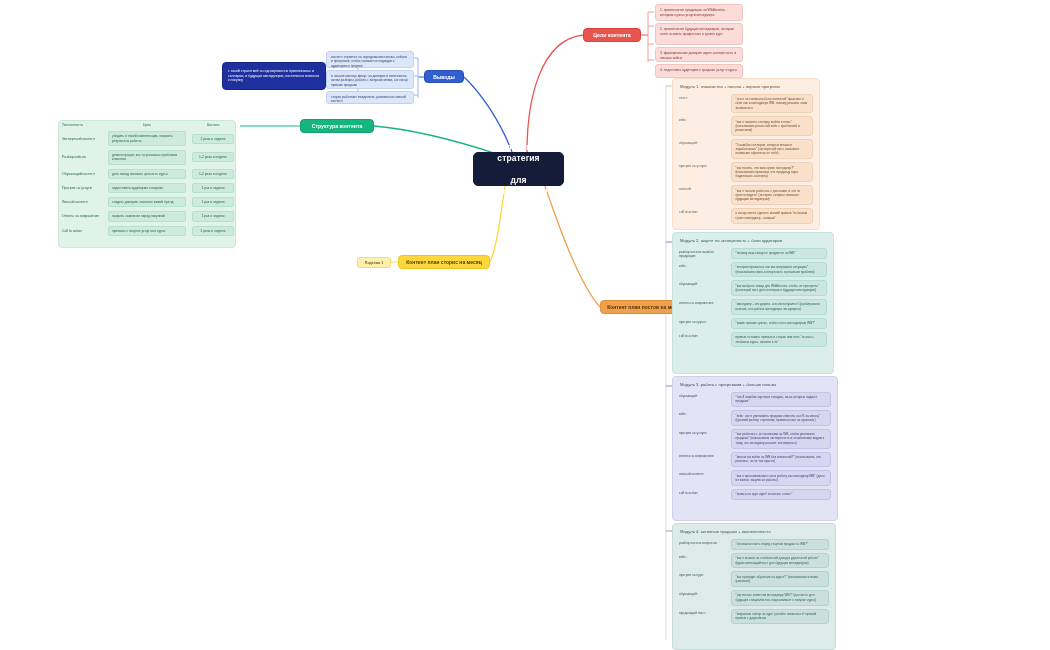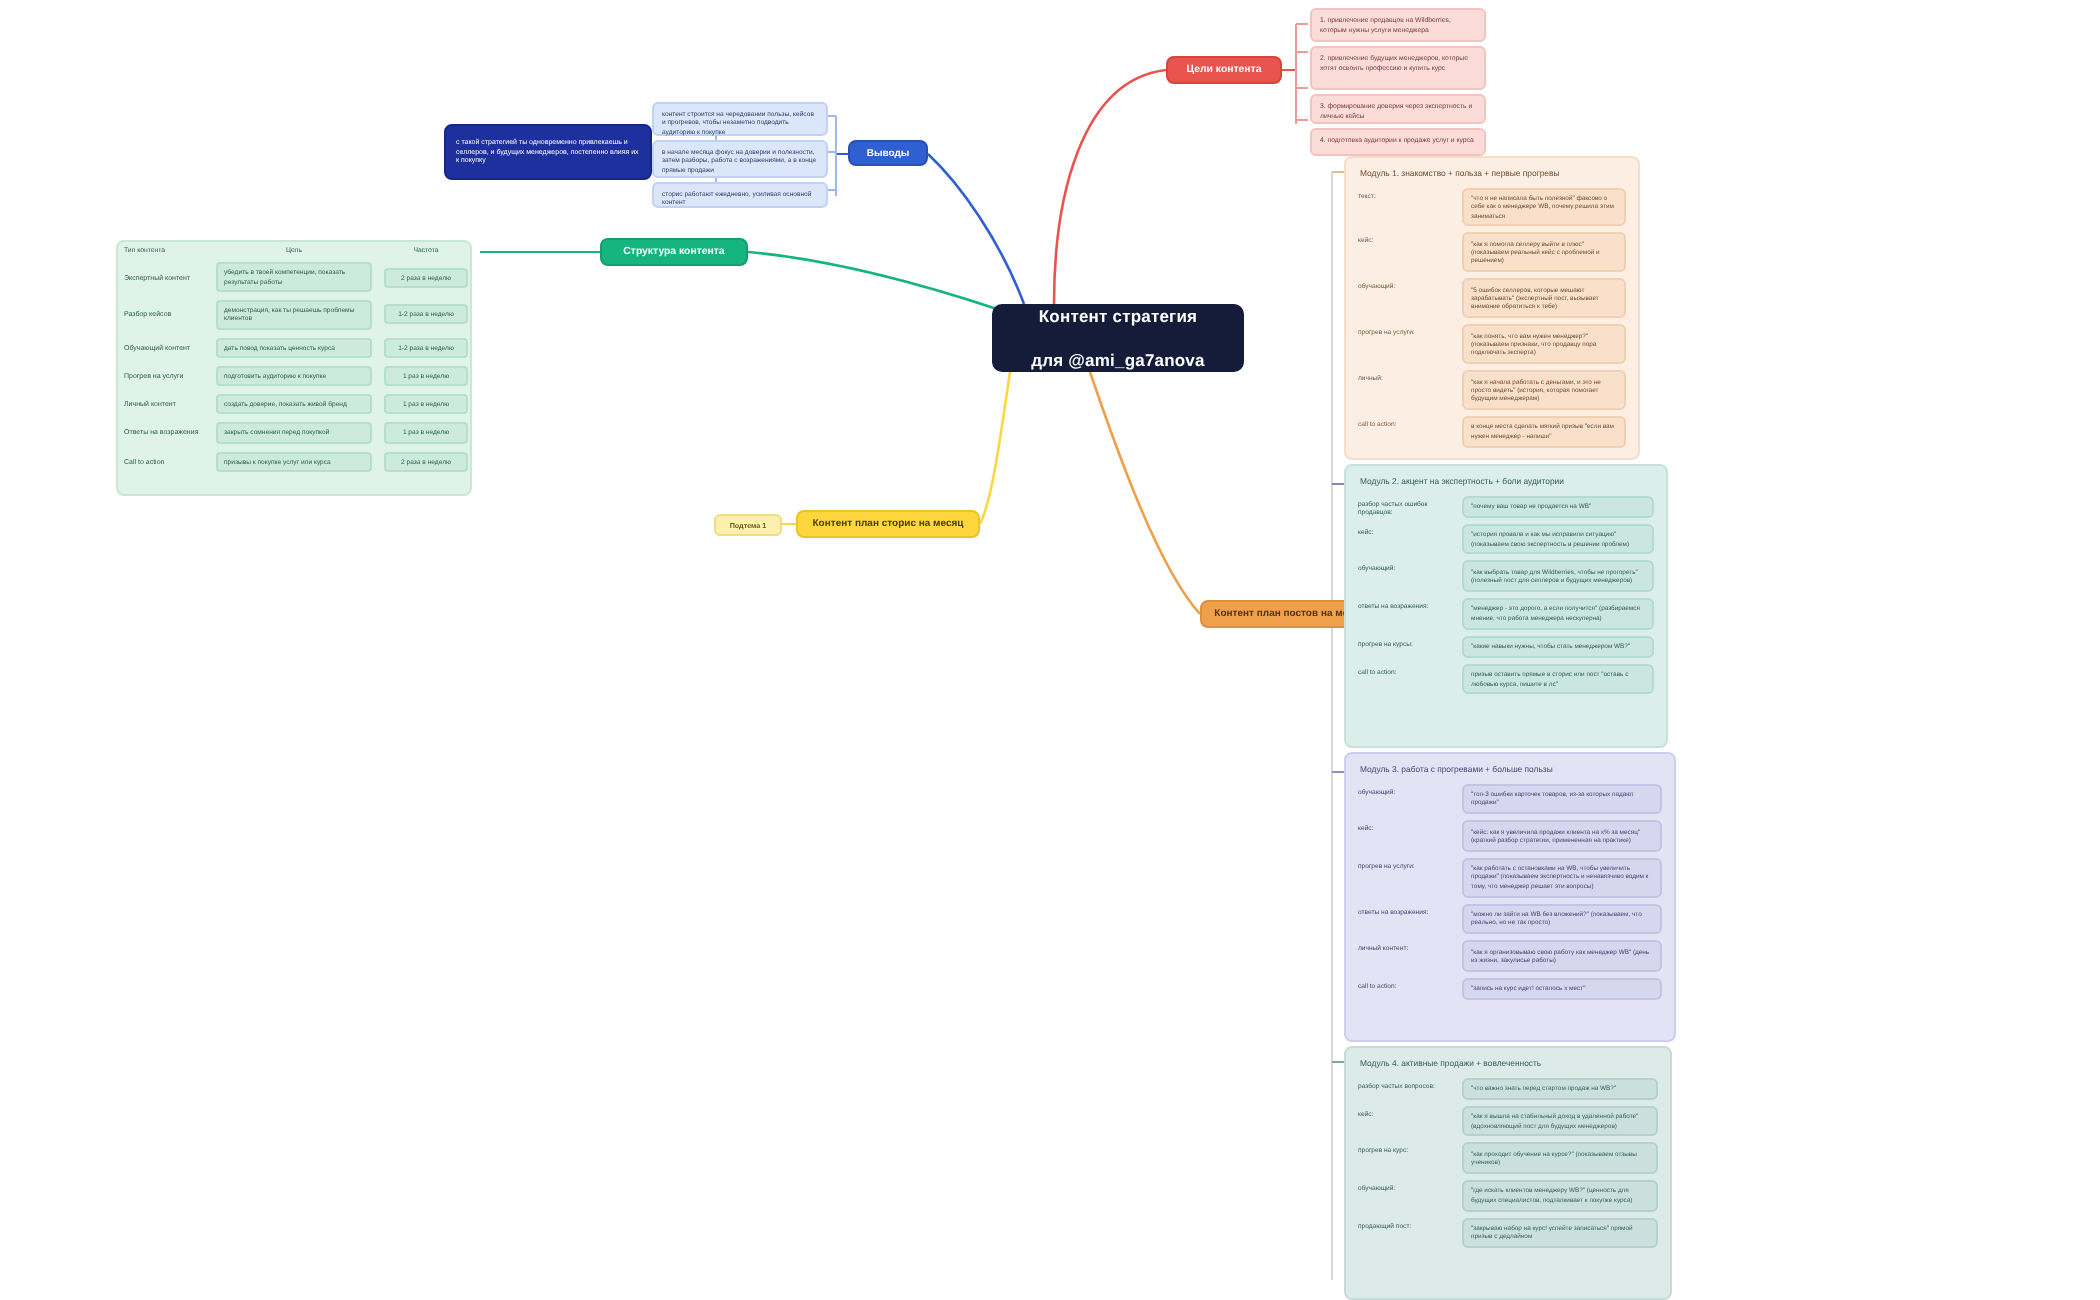--- a/index.html
+++ b/index.html
@@ -8,21 +8,21 @@
     font-family:"Liberation Sans","DejaVu Sans",sans-serif;
     color:#2b2b2b;
   }
   #canvas{position:absolute;inset:0;}
   svg#wires{position:absolute;left:0;top:0;width:1050px;height:650px;pointer-events:none;}
 
   .node{position:absolute;box-sizing:border-box;}
 
   
   .central{
-    left:496px;top:152px;width:126px;height:34px;
+    left:473px;top:152px;width:91px;height:34px;
     background:#141c3a;border:1px solid #141c3a;border-radius:5px;
     color:#fff;font-size:8.5px;font-weight:bold;line-height:11px;
     display:flex;align-items:center;justify-content:center;text-align:center;
     letter-spacing:.1px;z-index:6;
   }
   .central span{display:block;padding:0 4px;}
 
   
   .chip{
     border-radius:4px;display:flex;align-items:center;justify-content:center;

